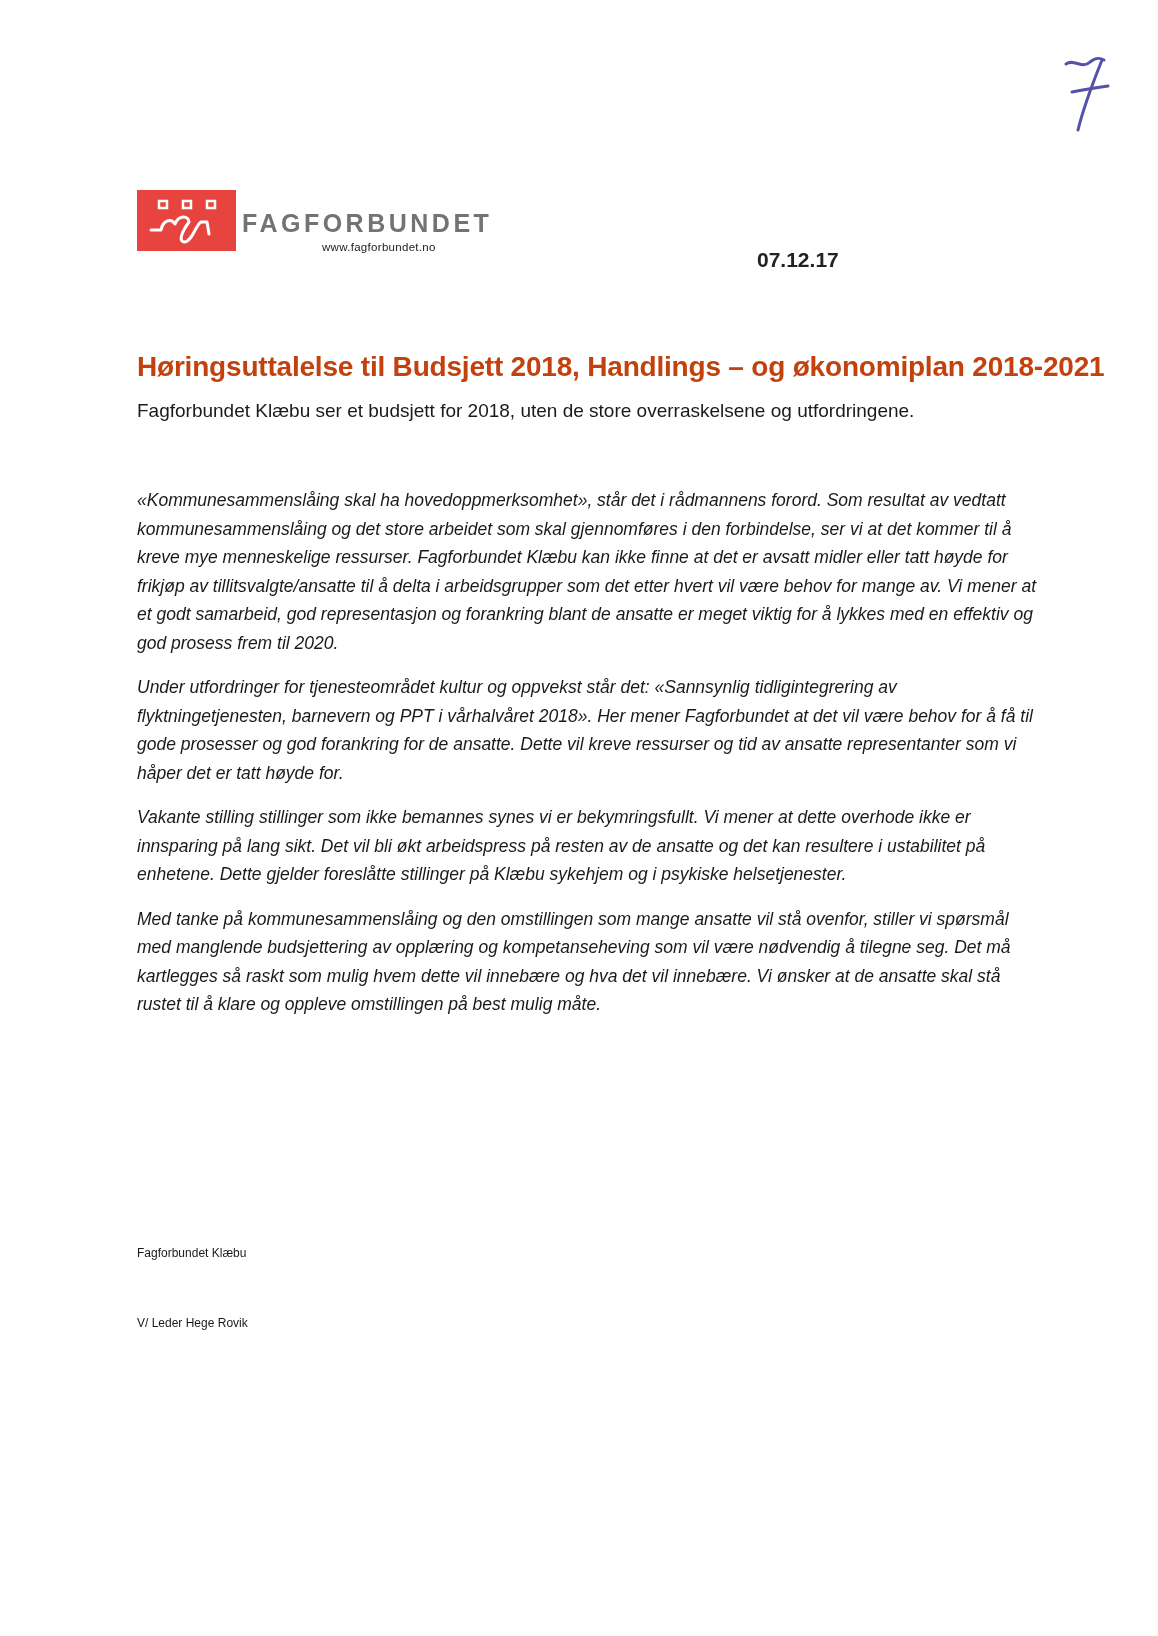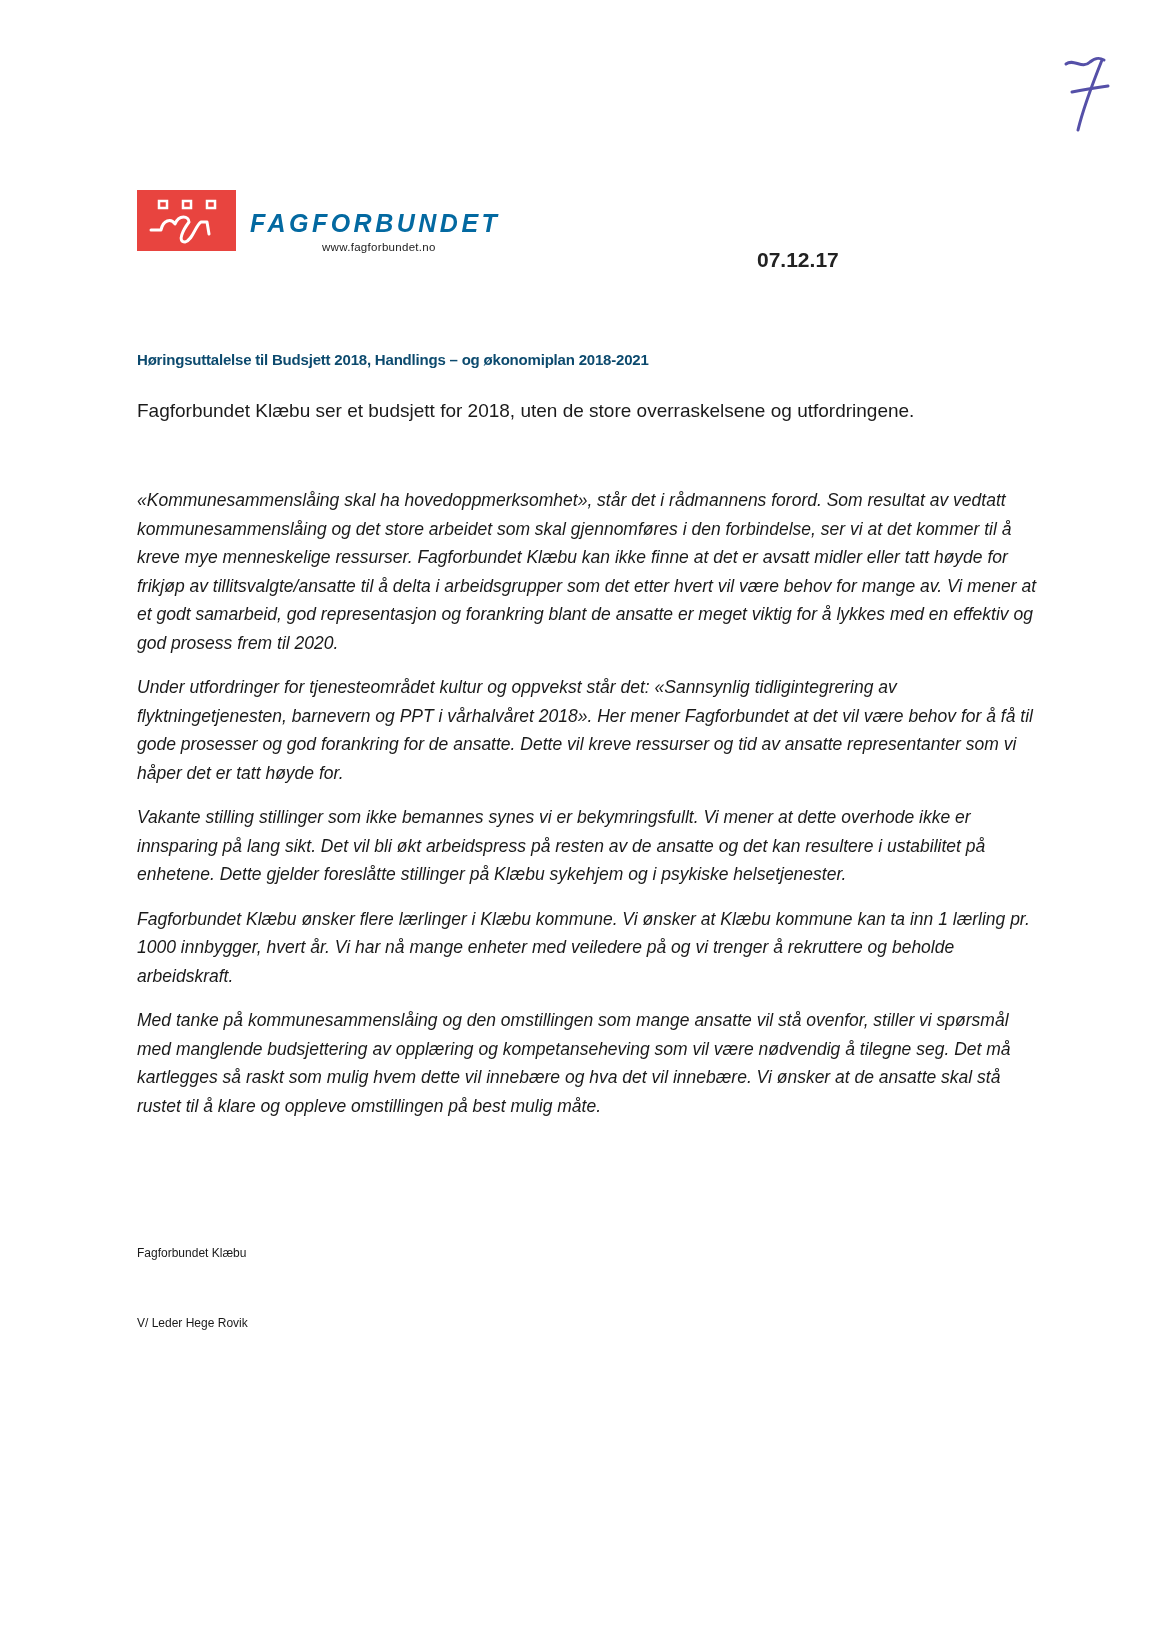--- a/index.html
+++ b/index.html
@@ -1,23 +1,23 @@
 <!DOCTYPE html>
 <html><head>
 <meta charset="utf-8">
 <style>
   html, body { margin:0; padding:0; background:#ffffff; }
   body { width:1158px; height:1636px; position:relative; overflow:hidden;
          font-family:"Liberation Sans", sans-serif; color:#1a1a1a; }
   .page-number { position:absolute; left:1060px; top:50px; width:60px; height:90px; }
   .logo-box { position:absolute; left:137px; top:190px; width:99px; height:61px; background:#e8443f; }
-  .brand-name { position:absolute; left:250px; top:209px; font-size:25px; font-weight:bold; letter-spacing:3.5px; color:#0369a1;font-style:italic; }
+  .brand-name { position:absolute; left:242px; top:209px; font-size:25px; font-weight:bold; letter-spacing:3.5px; color:#737373; }
   .brand-url { position:absolute; left:313px; top:241px; font-size:11.5px; color:#222; letter-spacing:0.3px;margin-left:9px; }
   .date { position:absolute; left:757px; top:248px; font-size:21px; font-weight:bold; color:#222; }
-  .title { position:absolute; left:137px; top:351px; font-size:15px; font-weight:bold; color:#0c4a6e; letter-spacing:-0.2px; white-space:nowrap; }
+  .title { position:absolute; left:137px; top:351px; font-size:28px; font-weight:bold; color:#c2410c; letter-spacing:-0.2px; white-space:nowrap; }
   .intro { position:absolute; left:137px; top:400px; font-size:19px; white-space:nowrap; }
   .body { position:absolute; left:137px; top:486px; width:900px; font-size:17.5px; line-height:28.5px;font-style:italic; }
   .body p { margin:0 0 16px 0; }
   .sign { position:absolute; left:137px; font-size:12px; white-space:nowrap; }
 </style>
 </head>
 <body>
 
 <div class="page-number">
   <svg width="60" height="90" viewBox="0 0 60 90">
@@ -39,18 +39,17 @@
 <div class="brand-url">www.fagforbundet.no</div>
 <div class="date">07.12.17</div>
 
 <div class="title">Høringsuttalelse til Budsjett 2018, Handlings – og økonomiplan 2018-2021</div>
 <div class="intro">Fagforbundet Klæbu ser et budsjett for 2018, uten de store overraskelsene og utfordringene.</div>
 
 <div class="body">
   <p>«Kommunesammenslåing skal ha hovedoppmerksomhet», står det i rådmannens forord. Som resultat av vedtatt kommunesammenslåing og det store arbeidet som skal gjennomføres i den forbindelse, ser vi at det kommer til å kreve mye menneskelige ressurser. Fagforbundet Klæbu kan ikke finne at det er avsatt midler eller tatt høyde for frikjøp av tillitsvalgte/ansatte til å delta i arbeidsgrupper som det etter hvert vil være behov for mange av. Vi mener at et godt samarbeid, god representasjon og forankring blant de ansatte er meget viktig for å lykkes med en effektiv og god prosess frem til 2020.</p>
   <p>Under utfordringer for tjenesteområdet kultur og oppvekst står det: «Sannsynlig tidligintegrering av flyktningetjenesten, barnevern og PPT i vårhalvåret 2018». Her mener Fagforbundet at det vil være behov for å få til gode prosesser og god forankring for de ansatte. Dette vil kreve ressurser og tid av ansatte representanter som vi håper det er tatt høyde for.</p>
   <p>Vakante stilling stillinger som ikke bemannes synes vi er bekymringsfullt. Vi mener at dette overhode ikke er innsparing på lang sikt. Det vil bli økt arbeidspress på resten av de ansatte og det kan resultere i ustabilitet på enhetene. Dette gjelder foreslåtte stillinger på Klæbu sykehjem og i psykiske helsetjenester.</p>
-  <p>Fagforbundet Klæbu ønsker flere lærlinger i Klæbu kommune. Vi ønsker at Klæbu kommune kan ta inn 1 lærling pr. 1000 innbygger, hvert år. Vi har nå mange enheter med veiledere på og vi trenger å rekruttere og beholde arbeidskraft.</p>
   <p>Med tanke på kommunesammenslåing og den omstillingen som mange ansatte vil stå ovenfor, stiller vi spørsmål med manglende budsjettering av opplæring og kompetanseheving som vil være nødvendig å tilegne seg. Det må kartlegges så raskt som mulig hvem dette vil innebære og hva det vil innebære. Vi ønsker at de ansatte skal stå rustet til å klare og oppleve omstillingen på best mulig måte.</p>
 </div>
 
 <div class="sign" style="top:1246px;">Fagforbundet Klæbu</div>
 <div class="sign" style="top:1290px;margin-top:26px;">V/ Leder Hege Rovik</div>
 
 </body></html>

